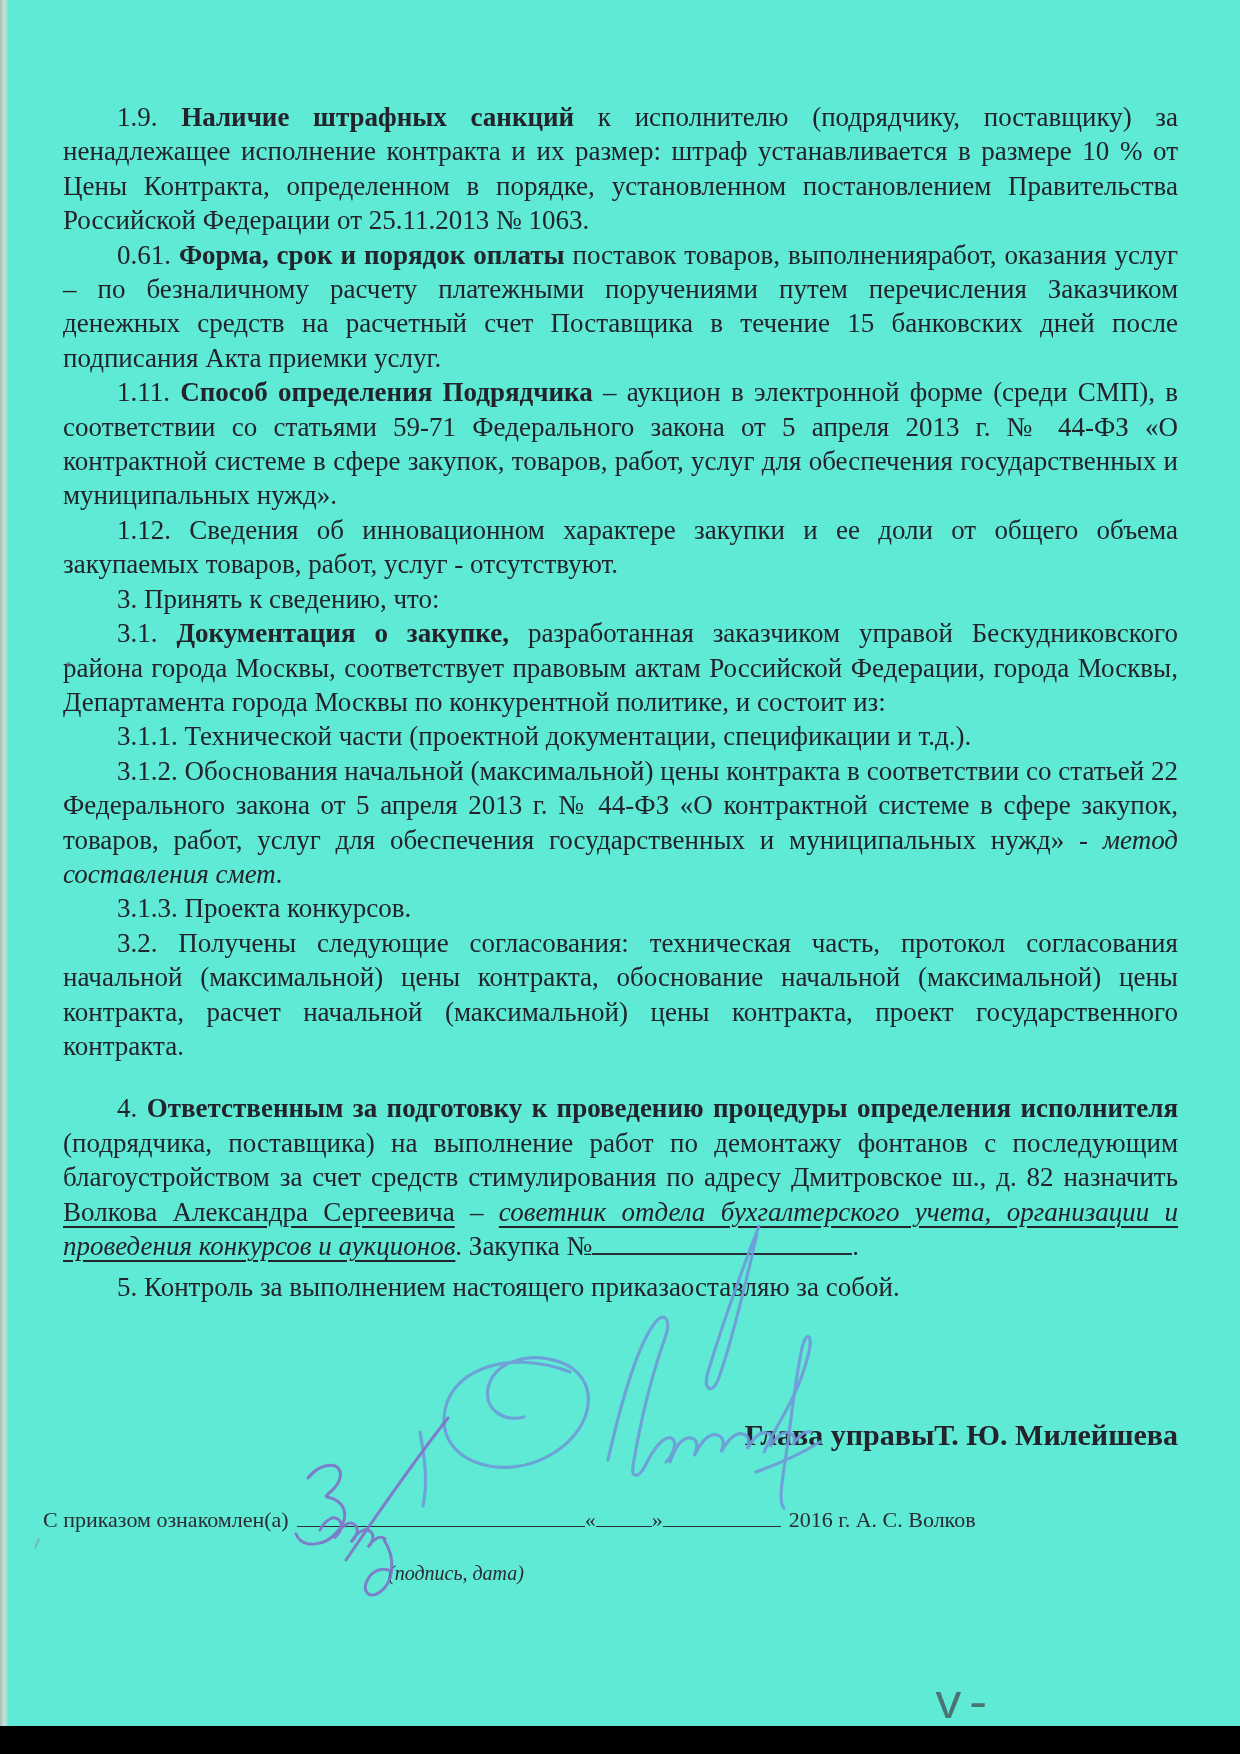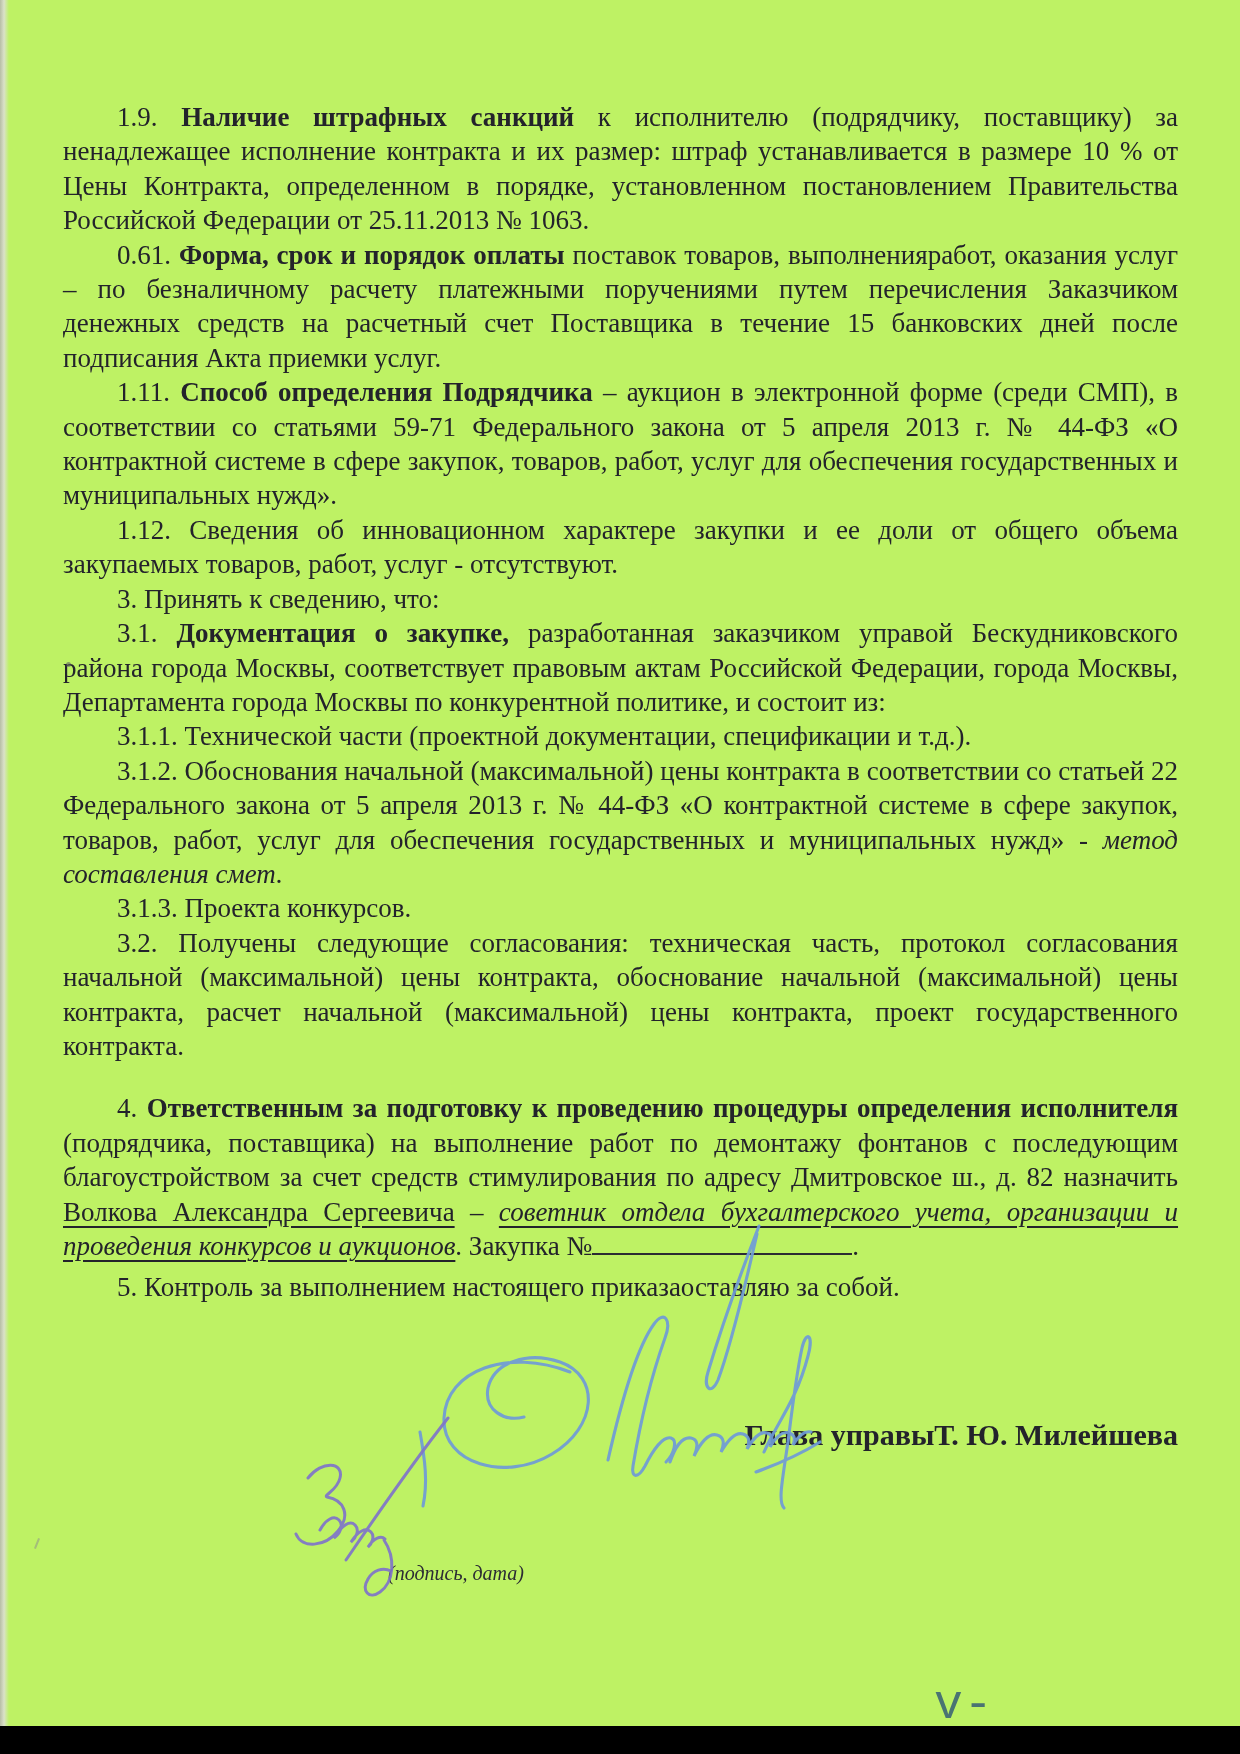--- a/index.html
+++ b/index.html
@@ -1,19 +1,19 @@
 <!DOCTYPE html>
 <html lang="ru"><head>
 <meta charset="utf-8">
 <style>
   html,body{margin:0;padding:0;}
   .page{
     position:relative;
     width:1240px;height:1754px;
-    background:#bef264;
+    background:#5eead4;
     overflow:hidden;
     font-family:"Liberation Serif", serif;
     color:#23232b;
   }
   .edge-left{
     position:absolute;left:0;top:0;width:9px;height:100%;
     background:linear-gradient(90deg,#b6b5b0 0%,#dfdeda 45%,rgba(255,255,255,0) 100%);
     opacity:.85;
   }
   .body-text{
@@ -107,20 +107,21 @@
     <p class="para gap"><span>4. </span><span class="b">Ответственным за подготовку к проведению процедуры определения исполнителя</span><span> (подрядчика, поставщика) на выполнение работ по демонтажу фонтанов с последующим благоустройством за счет средств стимулирования по адресу Дмитровское ш., д. 82 назначить </span><span class="u">Волкова Александра Сергеевича</span><span> – </span><span class="iu">советник отдела бухгалтерского учета, организации и проведения конкурсов и аукционов</span><span>. Закупка №</span><span class="blank-line"></span><span>.</span></p>
 
     <p class="para gap-sm"><span>5.   Контроль за выполнением настоящего приказаоставляю за собой.</span></p>
   </div>
 
   <div class="signoff-row">
     <span>Глава управы</span>
     <span>Т. Ю. Милейшева</span>
   </div>
 
+  <div class="ack-row"><span class="seg">С приказом ознакомлен(а)</span><span class="ack-blank one"></span><span class="seg">«</span><span class="ack-blank quote-gap"></span><span class="seg">»</span><span class="ack-blank two"></span><span class="seg">2016 г.  А. С. Волков</span></div>
 
   <div class="ack-caption">(подпись, дата)</div>
 
   <svg class="sig sig-head" width="432" height="292" viewBox="0 0 432 292" fill="none">
     <g stroke="#6f9bd8" stroke-width="3.1" stroke-linecap="round" fill="none" opacity="0.92">
       <path d="M347,6 C330,50 308,112 296,152 C291,168 299,176 306,160 C318,128 334,62 345,14"></path>
       <path d="M158,152 C96,128 34,150 32,198 C30,244 94,262 140,234 C186,206 188,156 148,142 C116,131 82,142 76,168 C72,190 92,202 112,197"></path>
       <path d="M196,240 C210,178 226,126 242,104 C252,90 260,99 253,118 C238,160 227,210 221,246 C219,258 226,259 233,246 C241,230 251,216 259,218 C266,220 262,234 254,242"></path>
       <path d="M258,242 q9,-26 21,-24 q10,2 3,18 q12,-24 23,-21 q10,3 4,17 q12,-21 22,-18 q9,3 4,15 q11,-19 20,-16 q8,2 3,14 q10,-17 19,-14 q8,2 4,12 q9,-15 18,-13"></path>
       <path d="M352,232 C364,204 384,182 396,136 C402,114 394,110 390,128 C384,156 380,190 376,222 C370,262 366,282 372,288"></path>

